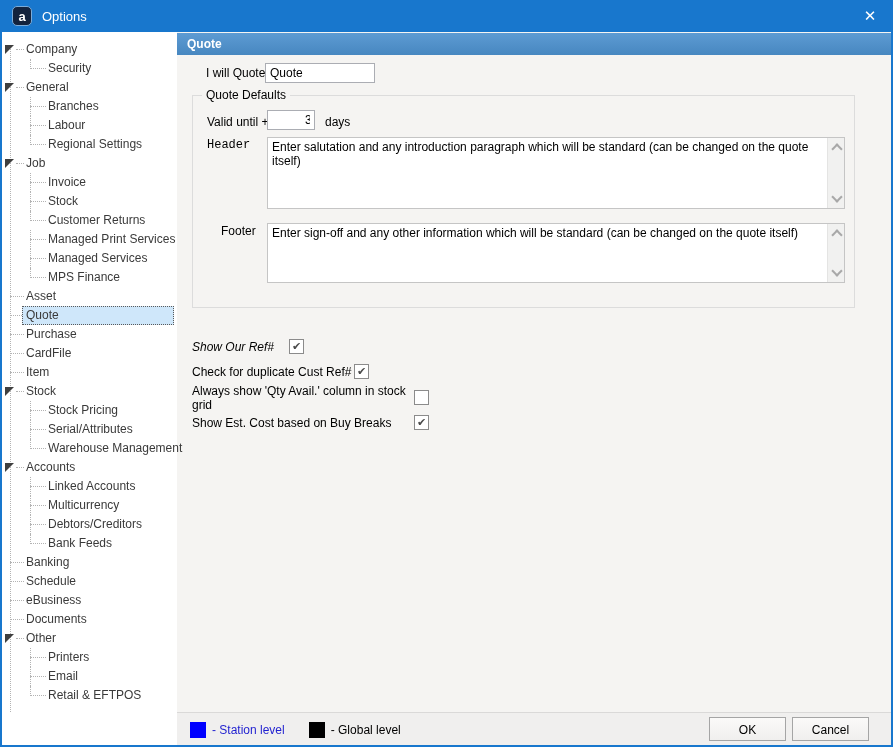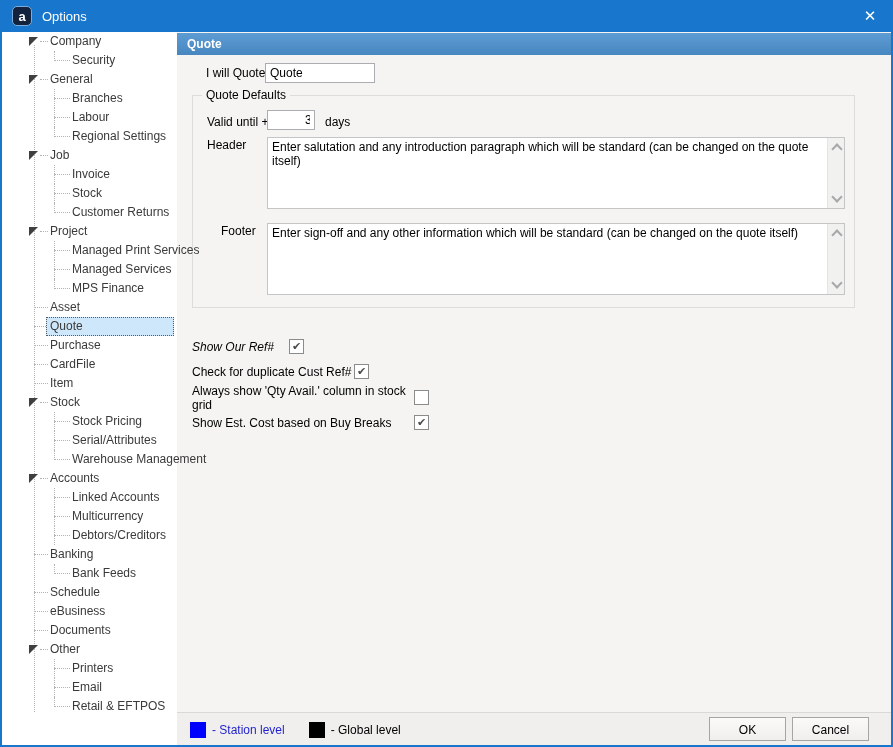--- a/index.html
+++ b/index.html
@@ -15,21 +15,21 @@
     background:#1877cd; display:flex; align-items:center; padding-left:12px; }
   .app-icon { width:20px; height:20px; border-radius:5px; background:#13233d;
     border:1px solid #7babd8; color:#fff; font-weight:bold; font-size:13px;
     display:flex; align-items:center; justify-content:center; line-height:1; }
   .title-text { color:#ffffff; font-size:13px; margin-left:10px; }
   .close-btn { position:absolute; right:0; top:0; width:46px; height:32px;
     display:flex; align-items:center; justify-content:center;
     color:#fff; font-size:15px; cursor:default; }
   
   .sidebar { position:absolute; left:0; top:32px; width:175px; bottom:0; background:#fff; }
-  .tree { position:relative; padding-top:0;margin-left:24px; }
+  .tree { position:relative; padding-top:8px; }
   .tree-mainline { position:absolute; left:8px; top:13px; height:667px;
     border-left:1px dotted #b3b3b3; }
   .tree-row { position:relative; height:19px; line-height:19px; color:#3a3a3a; cursor:default; }
   .tree-row .lbl { position:absolute; top:0; padding:0 3px; white-space:nowrap; z-index:2; }
   .tree-row.lvl0 .lbl { left:21px; }
   .tree-row.lvl1 .lbl { left:43px; }
   .tree-row.lvl0:not(.parent)::after { content:""; position:absolute; left:8px; width:14px;
     top:9px; border-top:1px dotted #b3b3b3; }
   .tree-row.parent::after { content:""; position:absolute; left:14px; width:8px;
     top:9px; border-top:1px dotted #b3b3b3; }
@@ -123,24 +123,20 @@
         </div>
         <div class="tree-row lvl1">
           <span class="lbl">Invoice</span>
         </div>
         <div class="tree-row lvl1">
           <span class="lbl">Stock</span>
         </div>
         <div class="tree-row lvl1 last">
           <span class="lbl">Customer Returns</span>
         </div>
-        <div class="tree-row lvl0 parent">
-          <span class="expander"></span>
-          <span class="lbl">Project</span>
-        </div>
         <div class="tree-row lvl1">
           <span class="lbl">Managed Print Services</span>
         </div>
         <div class="tree-row lvl1">
           <span class="lbl">Managed Services</span>
         </div>
         <div class="tree-row lvl1 last">
           <span class="lbl">MPS Finance</span>
         </div>
         <div class="tree-row lvl0">
@@ -178,25 +174,25 @@
         </div>
         <div class="tree-row lvl1">
           <span class="lbl">Linked Accounts</span>
         </div>
         <div class="tree-row lvl1">
           <span class="lbl">Multicurrency</span>
         </div>
         <div class="tree-row lvl1">
           <span class="lbl">Debtors/Creditors</span>
         </div>
+        <div class="tree-row lvl1 last">
+          <span class="lbl">Bank Feeds</span>
+        </div>
         <div class="tree-row lvl0">
           <span class="lbl">Banking</span>
-        </div>
-        <div class="tree-row lvl1 last">
-          <span class="lbl">Bank Feeds</span>
         </div>
         <div class="tree-row lvl0">
           <span class="lbl">Schedule</span>
         </div>
         <div class="tree-row lvl0">
           <span class="lbl">eBusiness</span>
         </div>
         <div class="tree-row lvl0">
           <span class="lbl">Documents</span>
         </div>
@@ -222,28 +218,28 @@
     <div class="field-label" style="left:29px; top:31px;">I will Quote</div>
     <input class="txt-input" style="left: 88px; top: 31px; width: 110px;" value="Quote">
 
     <div class="groupbox">
       <div class="groupbox-title">Quote Defaults</div>
 
       <div class="field-label" style="left:14px; top:16px;">Valid until +</div>
       <input class="txt-input" style="left: 74px; top: 14px; width: 48px; text-align: right; padding-left: 37px;" value="30">
       <div class="field-label" style="left:132px; top:16px;">days</div>
 
-      <div class="field-label" style="left:14px; top:39px;">Header</div>
+      <div class="field-label" style="left:14px; top:39px;font-family:Liberation Mono, monospace;">Header</div>
       <div class="ta-wrap" style="left:74px; top:41px; width:578px; height:72px;">
         <textarea style="">Enter salutation and any introduction paragraph which will be standard (can be changed on the quote itself)</textarea>
         <div class="ta-scroll"></div>
       </div>
 
       <div class="field-label" style="left:28px; top:125px;">Footer</div>
-      <div class="ta-wrap" style="left:74px; top:127px; width:578px; height:72px;">
+      <div class="ta-wrap" style="left:74px; top:127px; width:578px; height:60px;">
         <textarea style="">Enter sign-off and any other information which will be standard (can be changed on the quote itself)</textarea>
         <div class="ta-scroll"></div>
       </div>
     </div>
 
     <div id="checks">
         <div class="check-row" style="top: 306px;">
           <span class="clabel" style="width: 97px; font-style: italic;">Show Our Ref#</span>
           <span class="checkbox">✔</span>
         </div>

